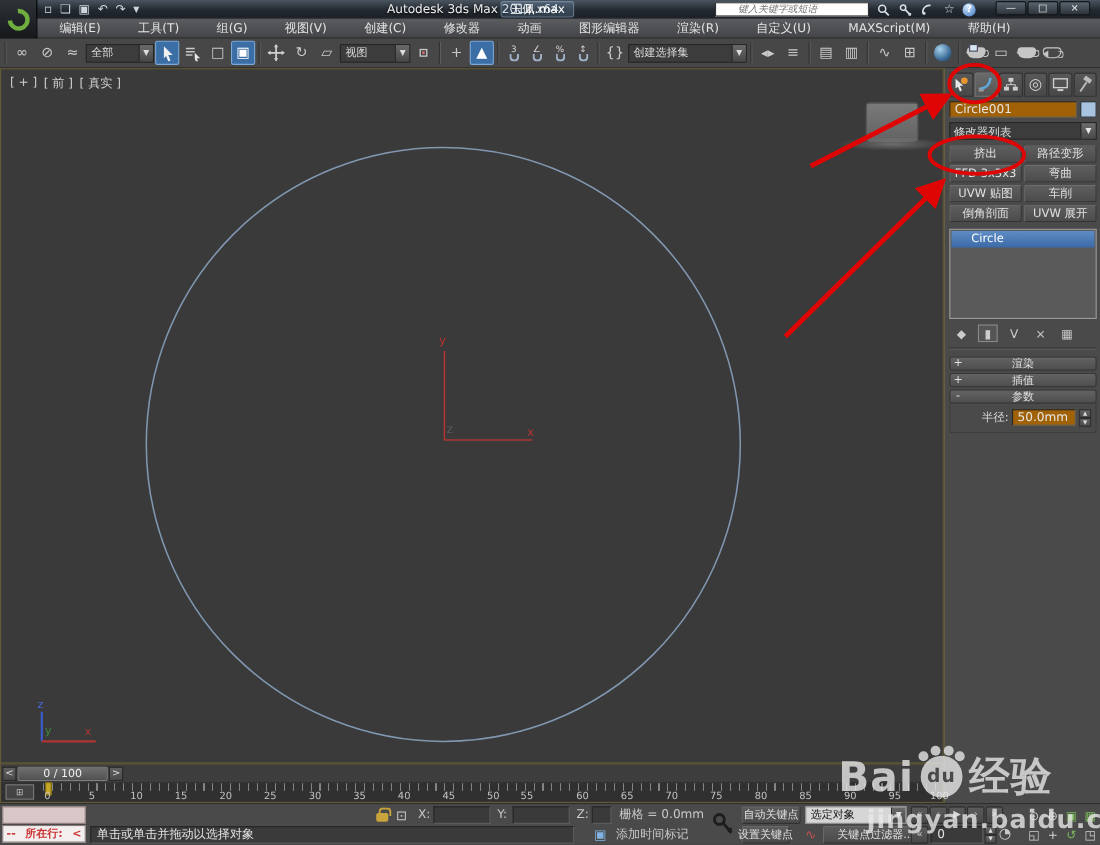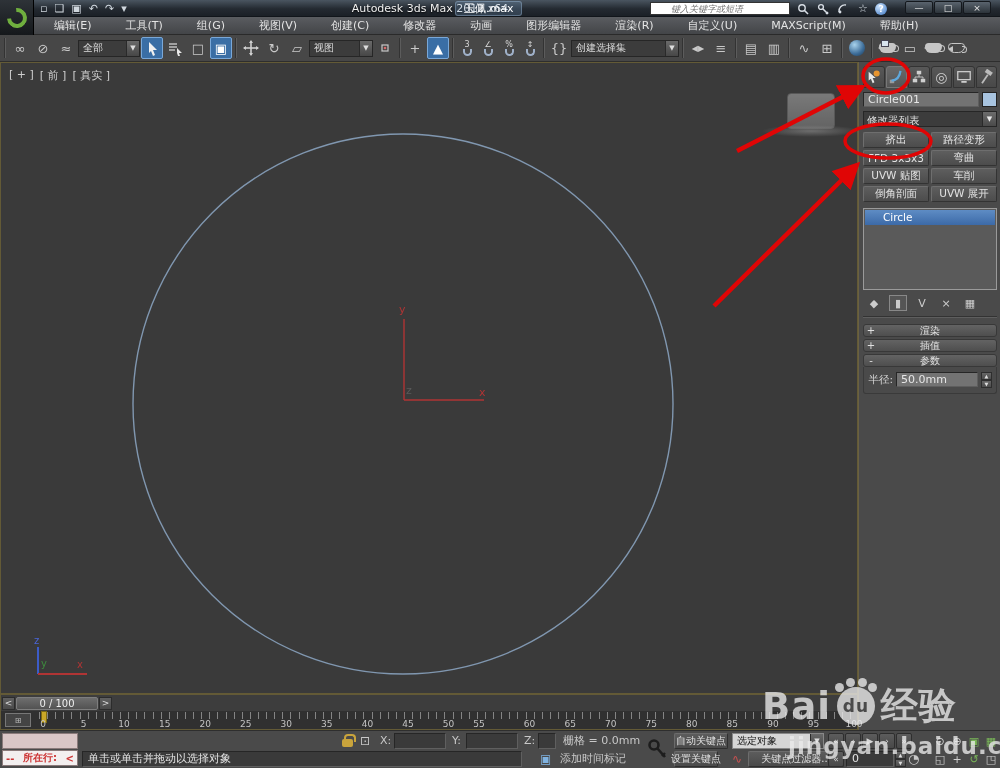--- a/index.html
+++ b/index.html
@@ -79,21 +79,21 @@
     background:radial-gradient(ellipse, rgba(160,160,160,.5), transparent 70%); }
 
   
   #cmd-panel { left:858px; top:62px; width:142px; height:668px; background:#4a4a4a;
     border-left:1px solid #6a6142; padding:4px 3px 0 4px; }
   .tabs { display:flex; gap:1px; height:22px; margin-bottom:4px; }
   .tab { flex:1; display:flex; align-items:center; justify-content:center; height:22px;
     background:linear-gradient(#585858,#484848); border:1px solid #333; border-radius:3px 3px 0 0; }
   .tab.active { background:linear-gradient(#6a6a6a,#555); border-color:#777; }
   .namerow { display:flex; gap:3px; align-items:center; margin-bottom:4px; }
-  .field { background:#737373; border:1px solid #262626; border-bottom-color:#5e5e5e;
+  .field { background:#a16207; border:1px solid #262626; border-bottom-color:#5e5e5e;
     border-right-color:#5e5e5e; color:#e6e6e6; height:15px; line-height:13px; padding:0 4px; font-size:11px; }
   .name-field { flex:1; }
   .swatch { width:15px; height:15px; background:#a8c4e0; border:1px solid #222; }
   .modlist { display:flex; height:16px; margin-bottom:5px; background:#3c3c3c; border:1px solid #262626; }
   .modlist .cval { flex:1; color:#e0e0e0; font-size:10.5px; padding:2px 3px; white-space:nowrap; overflow:hidden; }
   .modlist .carr { width:14px; background:linear-gradient(#6c6c6c,#4a4a4a); border-left:1px solid #2a2a2a;
     color:#e8e8e8; font-size:7px; display:flex; align-items:center; justify-content:center; }
   .btn-grid { display:grid; grid-template-columns:1fr 1fr; gap:2px; margin-bottom:6px; }
   .pbtn { height:16px; background:linear-gradient(#5e5e5e,#4c4c4c); border:1px solid #6e6e6e;
     border-bottom-color:#333; border-right-color:#333; border-radius:2px; color:#e2e2e2;
@@ -443,21 +443,21 @@
     <div class="rollout" data-name="rollout-interpolation">
       <span class="rtog">+</span>
       <span class="rlabel">插值</span>
     </div>
     <div class="rollout" style="margin-bottom:0" data-name="rollout-parameters">
       <span class="rtog">-</span>
       <span class="rlabel">参数</span>
     </div>
     <div class="paramsbody" data-name="parameters-body">
       <span style="color:#d8d8d8;font-size:10.5px" data-name="radius-label">半径:</span>
-      <span class="field" style="width:82px" data-name="radius-value-field">50.0mm</span>
+      <span class="field" style="width:58px" data-name="radius-value-field">50.0mm</span>
       <span class="spinner" data-name="radius-spinner">
         <span>▲</span>
           <span>▼</span>
       </span>
     </div>
   </div>
 
   <div id="time-slider-row" class="abs" data-name="time-slider-row">
     <span class="ts-btn" data-name="previous-frame-button">&lt;</span>
     <span class="ts-handle" data-name="time-slider-handle">0 / 100</span>

